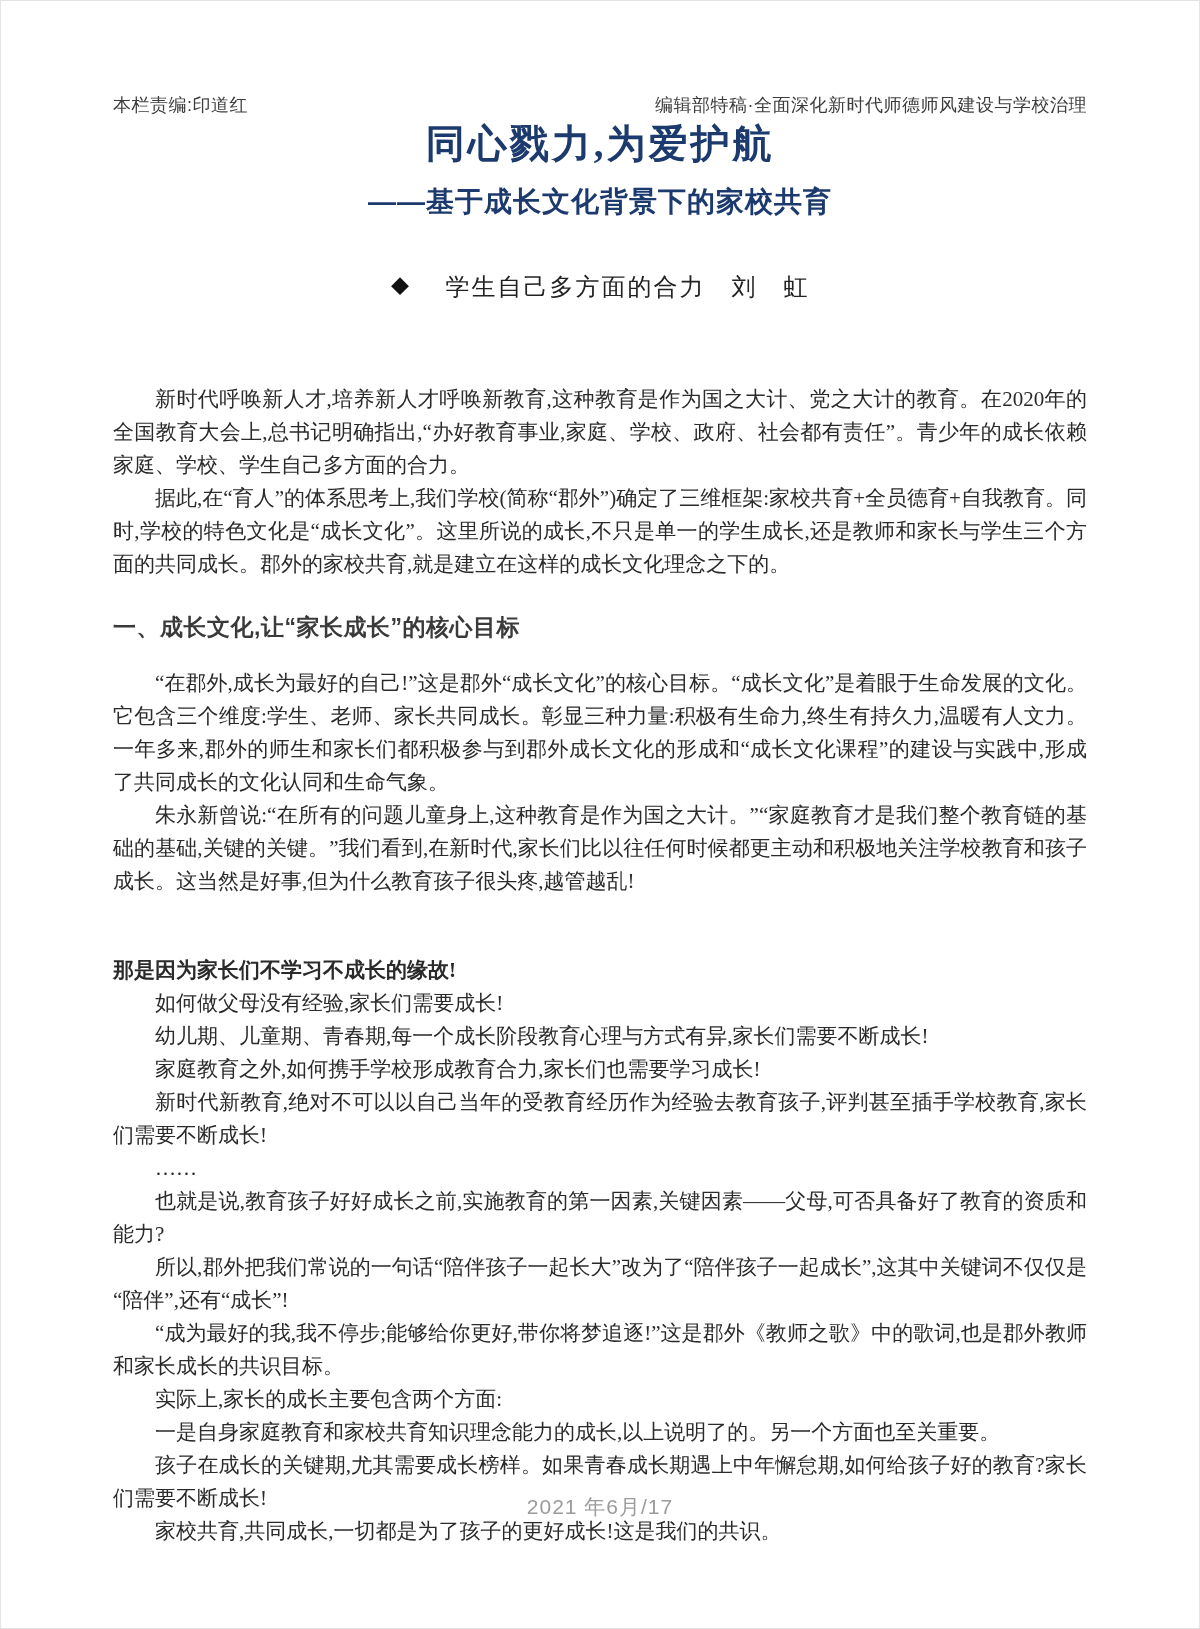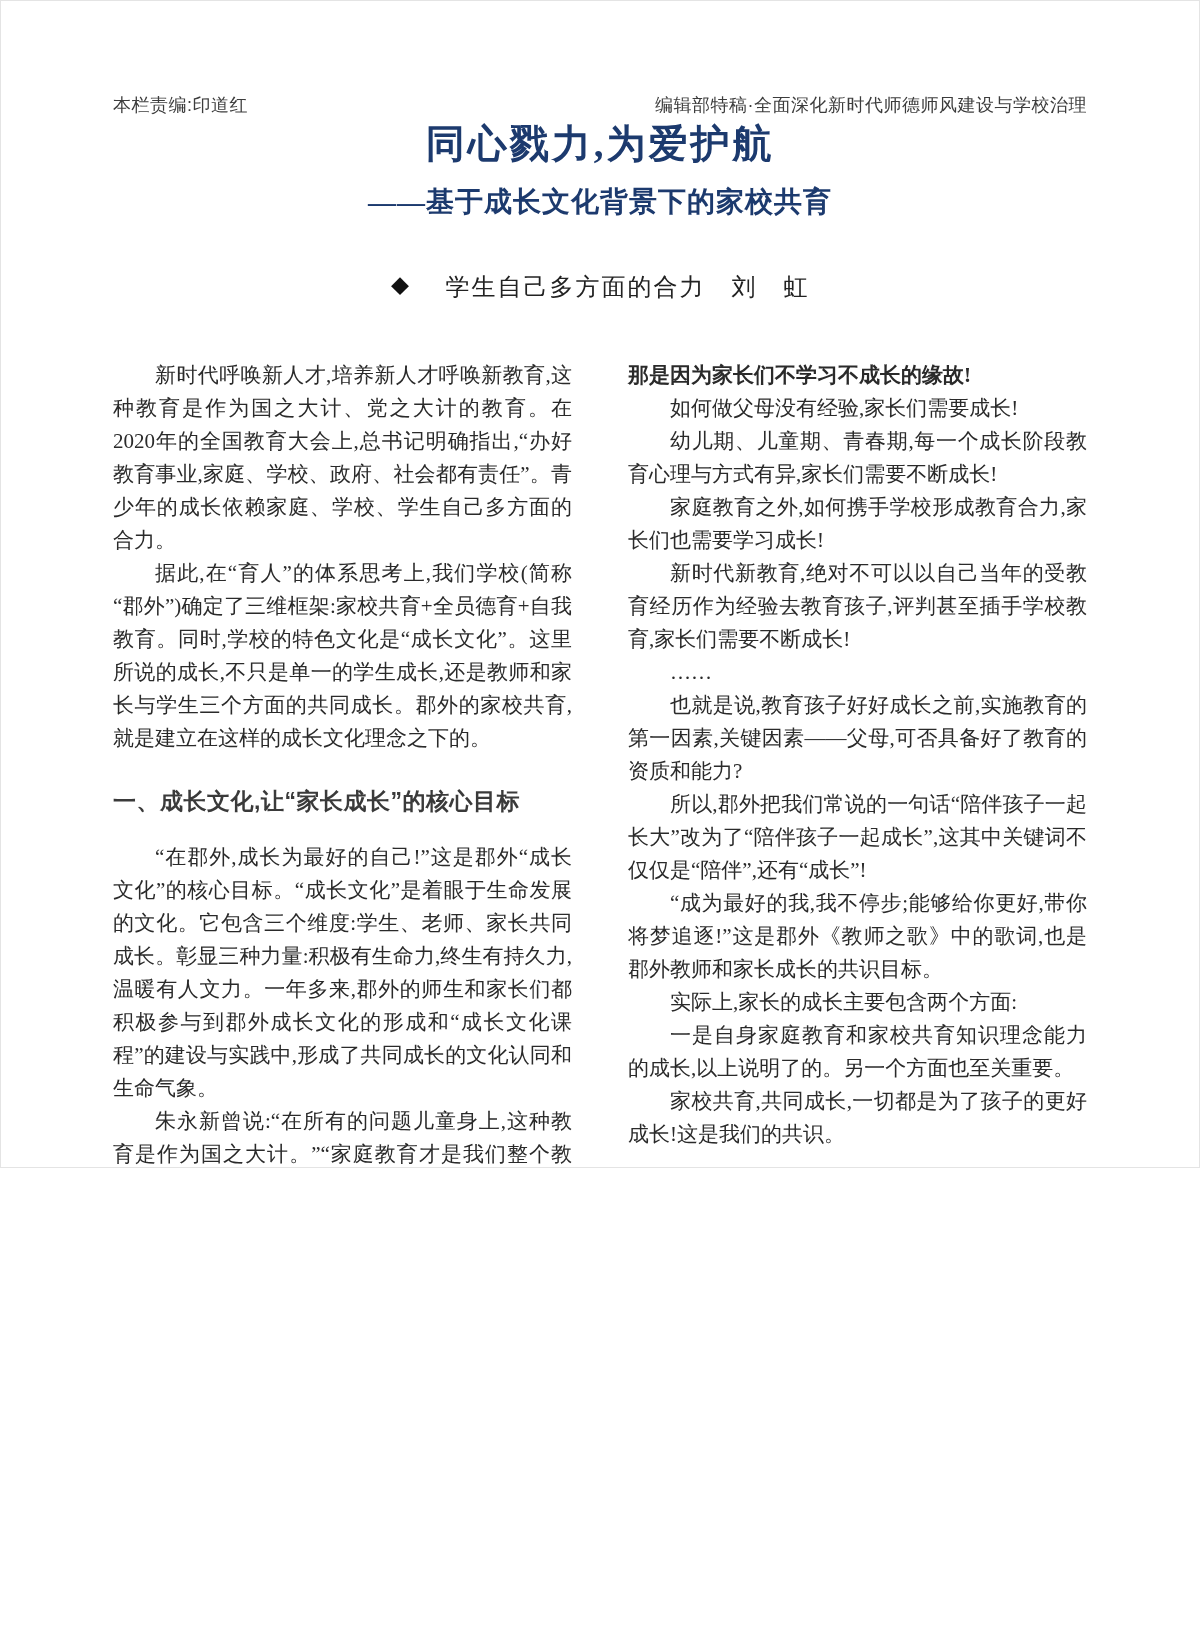--- a/index.html
+++ b/index.html
@@ -1,18 +1,18 @@
 <!DOCTYPE html>
 <html lang="zh"><head>
 <meta charset="utf-8">
 <style>
   html,body { margin:0; padding:0; background:#ffffff; }
   .page {
     position:relative;
-    width:1200px; height:1168px;
+    width:1200px; height:1629px;
     margin:0 auto;
     background:#ffffff;
     box-sizing:border-box;
     border:1px solid #e4e4e4;
     font-family:"Liberation Serif", serif;
     color:#262626;
     overflow:hidden;
   }
   .header {
     display:flex;
@@ -33,40 +33,41 @@
     font-size:39px;
     font-weight:bold;
     letter-spacing:3px;
     font-family:"Liberation Serif", serif;
   }
   .article-subtitle {
     margin:12px 0 0 0;
     font-size:28px;
     font-weight:bold;
     letter-spacing:1px;
-    font-family:Liberation Serif, serif;
+    font-family:Liberation Sans, sans-serif;
   }
   .author-line {
     text-align:center;
     margin-top:50px;
     font-size:24px;
     color:#222222;
     letter-spacing:2px;
   }
   .author-marker {
     font-size:19px;
     margin-right:26px;
     vertical-align:2px;
     color:#111111;
   }
   .columns {
     display:flex;
     gap:56px;
     padding:0 112px;
-    margin-top:56px;
+    margin-top:80px;
+    flex-direction:column;
   }
   .col {
     flex:1;
     font-size:21px;
     line-height:33px;
     text-align:justify;
     color:#2a2a2a;
   }
   .col p { margin:0; }
   .indent { text-indent:2em; }
@@ -127,20 +128,21 @@
       <p class="indent">如何做父母没有经验,家长们需要成长!</p>
       <p class="indent">幼儿期、儿童期、青春期,每一个成长阶段教育心理与方式有异,家长们需要不断成长!</p>
       <p class="indent">家庭教育之外,如何携手学校形成教育合力,家长们也需要学习成长!</p>
       <p class="indent">新时代新教育,绝对不可以以自己当年的受教育经历作为经验去教育孩子,评判甚至插手学校教育,家长们需要不断成长!</p>
       <p class="indent">……</p>
       <p class="indent">也就是说,教育孩子好好成长之前,实施教育的第一因素,关键因素——父母,可否具备好了教育的资质和能力?</p>
       <p class="indent">所以,郡外把我们常说的一句话“陪伴孩子一起长大”改为了“陪伴孩子一起成长”,这其中关键词不仅仅是“陪伴”,还有“成长”!</p>
       <p class="indent">“成为最好的我,我不停步;能够给你更好,带你将梦追逐!”这是郡外《教师之歌》中的歌词,也是郡外教师和家长成长的共识目标。</p>
       <p class="indent">实际上,家长的成长主要包含两个方面:</p>
       <p class="indent">一是自身家庭教育和家校共育知识理念能力的成长,以上说明了的。另一个方面也至关重要。</p>
+      <p class="indent">孩子在成长的关键期,尤其需要成长榜样。如果青春成长期遇上中年懈怠期,如何给孩子好的教育?家长们需要不断成长!</p>
       <p class="indent">家校共育,共同成长,一切都是为了孩子的更好成长!这是我们的共识。</p>
     </div>
 
   </div>
 
   <div class="footer">2021 年6月/17</div>
 
 </div>
 
 </body></html>

